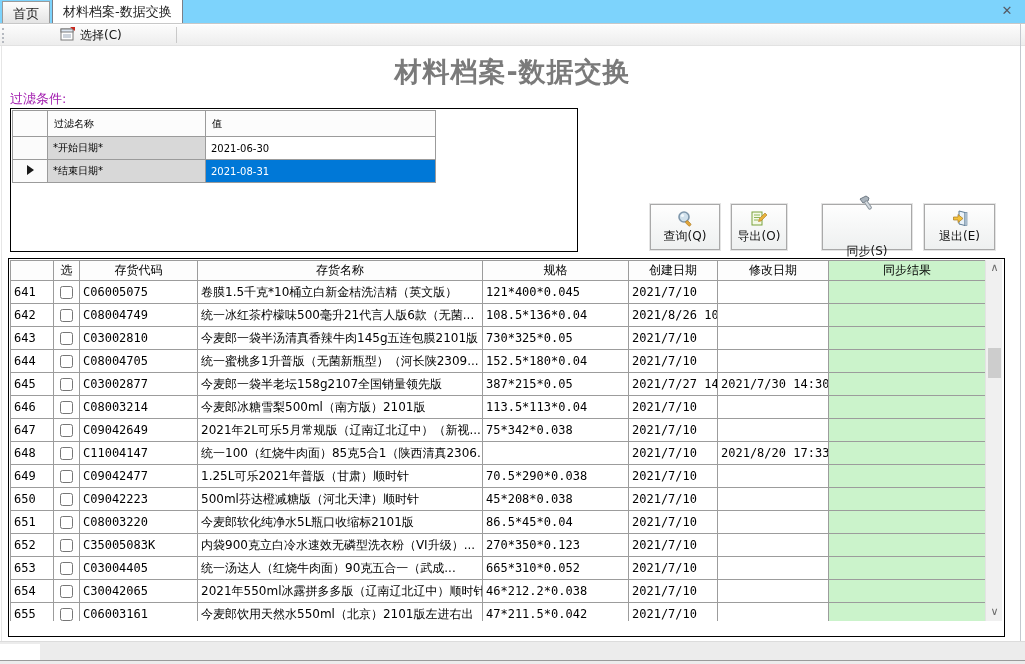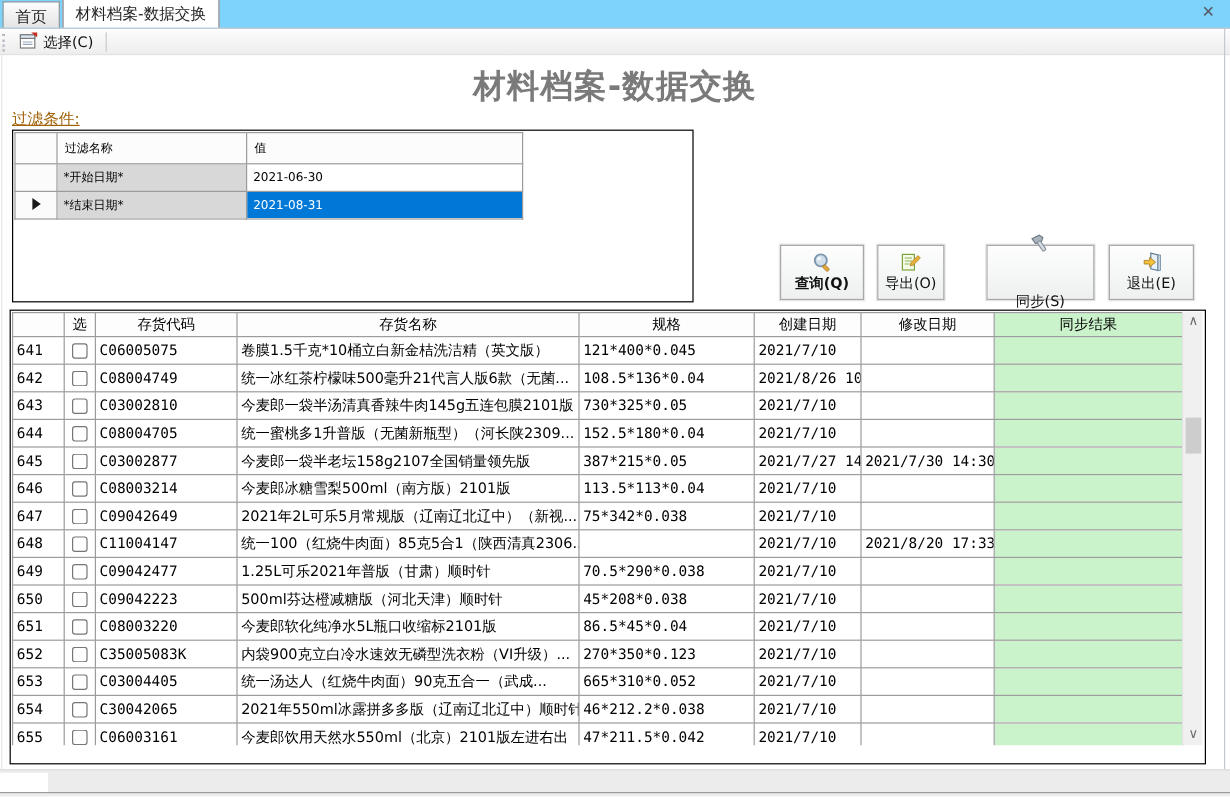--- a/index.html
+++ b/index.html
@@ -9,47 +9,47 @@
   
   .tabbar { position:absolute; left:0; top:0; width:100%; height:24px; background:#7dd3fc; border-bottom:1px solid #c8c8c8; display:flex; align-items:flex-end; }
   .tab { height:22px; margin-left:2px; padding:3px 10px 2px; font-size:13px; color:#222;
          border:1px solid #9a9a9a; border-bottom:none; background:linear-gradient(#fdfdfd,#e4e4e4); cursor:default; }
   .tab.active { height:24px; background:#fff; border-color:#7b7f88; position:relative; z-index:2; }
   .tab-close { position:absolute; right:10px; top:3px; width:16px; height:16px; font-size:13px; font-weight:bold;
                color:#555a64; text-align:center; line-height:16px; cursor:pointer; }
 
   
   .toolbar { position:absolute; left:0; top:25px; width:100%; height:21px; background:linear-gradient(#fcfcfc,#ededed);
-             border-bottom:1px solid #e2e2e2; display:flex; align-items:center; }
+             border-bottom:1px solid #e2e2e2; display:flex; align-items:center;gap:44px; }
   .grip { width:4px; height:15px; margin:0 4px 0 2px; border-left:2px dotted #b5b9c0; }
   .tool-btn { display:flex; align-items:center; gap:4px; border:none; background:transparent; font-size:12px; color:#111;
               padding:2px 6px; font-family:inherit; cursor:pointer; }
   .tool-sep { width:1px; height:16px; background:#c9c9c9; margin-left:4px; }
 
   
   .page-title { position:absolute; left:0; top:54px; width:100%; text-align:center; font-size:27px; font-weight:bold; color:#7a7a7a; letter-spacing:1px; }
-  .filter-label { position:absolute; left:10px; top:90px; font-size:13px; color:#a16207; text-decoration:underline; }
+  .filter-label { position:absolute; left:10px; top:90px; font-size:13px; color:#a21caf; }
 
   
   .filter-box { position:absolute; left:10px; top:108px; width:568px; height:144px; border:1px solid #000; background:#fff; }
   .filter-grid { border-collapse:collapse; margin:1px 0 0 1px; font-size:10px; table-layout:fixed; }
   .filter-grid td, .filter-grid th { border:1px solid #9b9b9b; overflow:hidden; white-space:nowrap; }
   .filter-grid th { height:26px; font-weight:normal; text-align:left; padding:0 6px; background:#fcfcfc; }
   .filter-grid td { height:23px; padding:0 5px; }
   .fg-rowhdr { width:35px; background:#fbfbfb; text-align:center; padding:0 !important; }
   .fg-name  { width:158px; background:#d8d8d8; }
   .fg-value { width:230px; background:#fff; }
   .fg-value.selected { background:#0078d7; color:#fff; }
   .row-arrow { width:0; height:0; display:inline-block; border-left:7px solid #1a1a1a; border-top:5px solid transparent; border-bottom:5px solid transparent; }
 
   
   .cmd-btn { position:absolute; top:204px; height:46px; display:flex; flex-direction:column; align-items:center; justify-content:center;
              gap:1px; font-size:12px; color:#111; font-family:inherit;
              border:1px solid #a9a9a9; box-shadow:0 0 0 1px #e4e4e4; background:linear-gradient(#fefefe,#eef0f0); cursor:pointer; }
-  #btn-query  { left:650px; width:70px;font-weight:bold; }
+  #btn-query  { left:650px; width:70px; }
   #btn-export { left:731px; width:56px; }
   #btn-sync   { left:822px; width:90px;gap:32px; }
   #btn-exit   { left:924px; width:71px; }
   .cmd-btn svg { display:block; }
 
   
   .data-panel { position:absolute; left:8px; top:258px; width:997px; height:379px; border:1px solid #000; background:#fff; overflow:hidden; }
   .grid-clip { position:absolute; left:1px; top:1px; width:976px; height:361px; overflow:hidden; }
   .data-grid { border-collapse:collapse; table-layout:fixed; width:975px; font-size:12px; }
   .data-grid th { height:20px; font-weight:normal; border:1px solid #9c9c9c; background:#fdfdfd; text-align:center; overflow:hidden; white-space:nowrap; }

